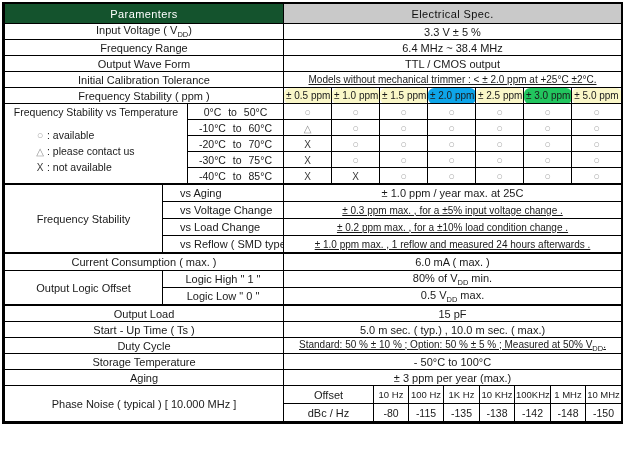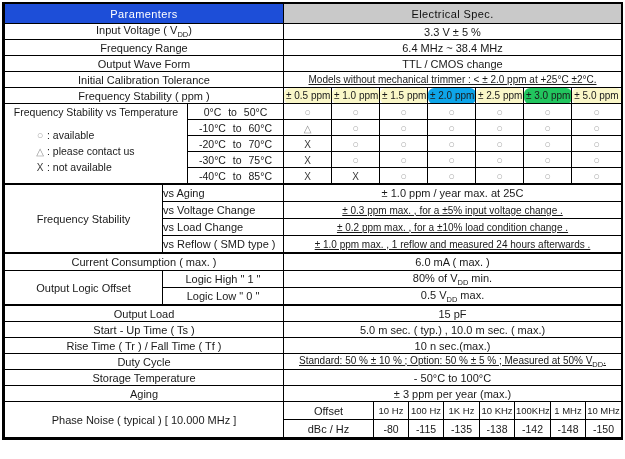--- a/index.html
+++ b/index.html
@@ -20,21 +20,21 @@
   .h-cc td   { height:16px;text-align:center; }
   .h-lg td   { height:16px; }
   .h-bt td   { height:15px; }
   .h-pn td   { height:17px; }
 
   .hdr-left  { color:#fff; letter-spacing:.4px; }
   .hdr-right { color:#111; letter-spacing:.4px; }
   .ycell { font-size:10px;border-radius:6px; }
   .sm { font-size:10px; white-space:normal;text-decoration:underline; }
   .trange { font-size:10.5px; word-spacing:4px; }
-  .subrow { text-align:left; padding-left:0; }
+  .subrow { text-align:left; padding-left:17px; }
   .ml-cell { vertical-align:top; }
   .ml-title { font-size:10.5px; padding-top:2px; text-align:center; }
   .legend { text-align:left; padding:9px 0 0 26px; }
   .legend-item { height:16px; line-height:16px; font-size:10.5px; }
   .legend-item .glyph { display:inline-block; width:14px; text-align:center; }
   sub { font-size:7.5px; }
   .pn-off { font-size:9.5px; padding:0 1px; }
   .pn-val { font-size:10.5px; }
   .sym-circle { color:#ababab; font-size:11px; }
   .sym-triangle { color:#8f8f8f; font-size:10px; }
@@ -45,34 +45,34 @@
 
 <div class="sheet">
 
   <table id="tA">
     <colgroup>
         <col style="width:279px">
         <col style="width:338px">
       </colgroup>
     <tbody>
         <tr class="h-head">
-      <td class="hdr-left" style="background: #1d4ed8;">Paramenters</td>
+      <td class="hdr-left" style="background: #14532d;">Paramenters</td>
       <td class="hdr-right" style="background: rgb(201, 201, 201);">Electrical  Spec.</td>
     </tr>
     <tr class="h-top">
       <td><span>Input Voltage ( V</span><sub>DD</sub><span>)</span></td>
       <td>3.3 V ± 5 %</td>
     </tr>
     <tr class="h-top">
       <td>Frequency Range</td>
       <td>6.4 MHz  ~ 38.4 MHz</td>
     </tr>
     <tr class="h-top">
       <td>Output Wave Form</td>
-      <td>TTL / CMOS  change</td>
+      <td>TTL / CMOS  output</td>
     </tr>
     <tr class="h-top">
       <td>Initial Calibration Tolerance</td>
       <td class="sm">Models without mechanical trimmer : &lt; ± 2.0 ppm at +25°C ±2°C.</td>
     </tr>
   </tbody>
     </table>
 
   <table id="tB" class="jt">
     <colgroup>
@@ -223,24 +223,20 @@
         <col style="width:338px">
       </colgroup>
     <tbody>
         <tr class="h-bt">
       <td>Output  Load</td>
       <td>15 pF</td>
     </tr>
     <tr class="h-bt">
       <td>Start - Up Time  ( Ts )</td>
       <td>5.0 m sec. ( typ.) , 10.0 m sec. ( max.)</td>
-    </tr>
-    <tr class="h-bt">
-      <td>Rise Time ( Tr ) /  Fall Time ( Tf )</td>
-      <td>10 n sec.(max.)</td>
     </tr>
     <tr class="h-bt">
       <td>Duty  Cycle</td>
       <td class="sm"><span>Standard: 50 % ± 10 % ;  Option: 50 % ± 5 %  ; Measured at 50% V</span><sub>DD</sub><span>.</span></td>
     </tr>
     <tr class="h-bt">
       <td>Storage Temperature</td>
       <td>- 50°C to 100°C</td>
     </tr>
     <tr class="h-bt">

